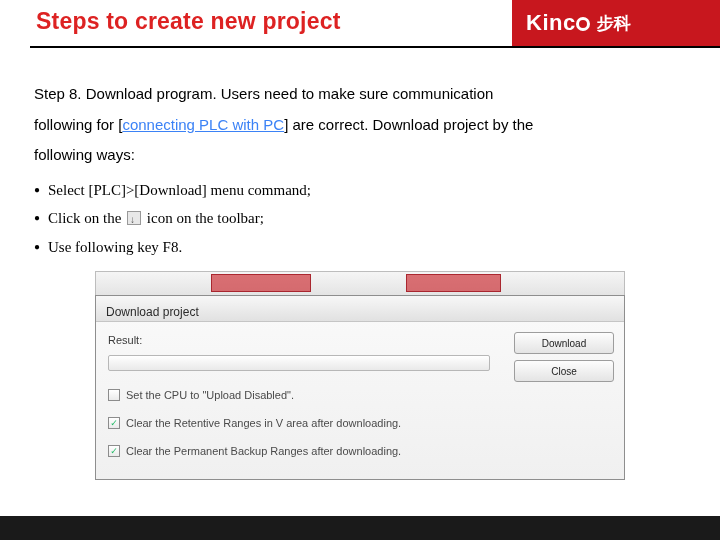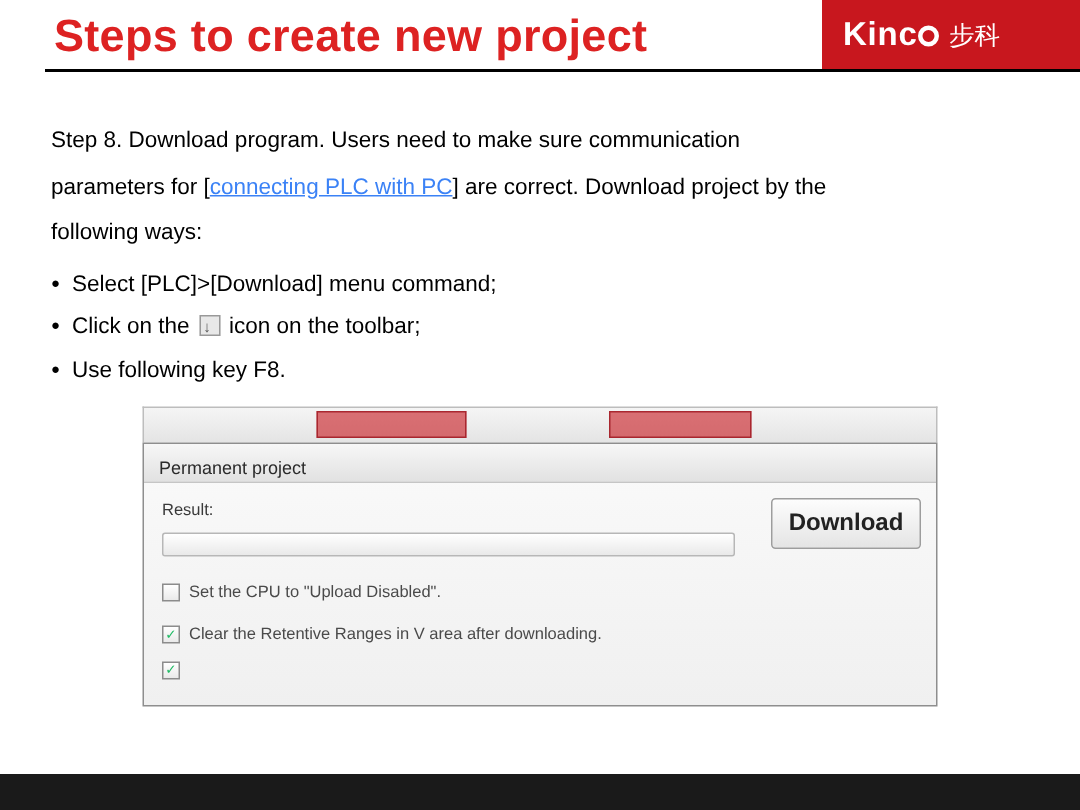--- a/index.html
+++ b/index.html
@@ -1,106 +1,108 @@
 <!DOCTYPE html>
 <html><head>
 <meta charset="utf-8">
 <style>
   * { box-sizing: border-box; margin: 0; padding: 0; }
   html, body { width: 720px; height: 540px; font-family: Arial, Tahoma, sans-serif; background: #fff; overflow: hidden; }
   .slide { width: 720px; height: 540px; position: relative; }
   
   .header { position: relative; height: 60px; }
-  .title { position: absolute; left: 36px; top: 8px; font-size: 30px; font-weight: bold; color: #d22; letter-spacing: 0.2px; }
+  .title { position: absolute; left: 36px; top: 8px; font-size: 23px; font-weight: bold; color: #d22; letter-spacing: 0.2px; }
   .header-line { position: absolute; left: 30px; right: 0; top: 46px; height: 2px; background: #000; }
-  .brand-box { position: absolute; right: 0; top: 0; width: 172px; height: 46px; background: #c8171e; color: #fff; display: flex; align-items: center; padding-left: 14px; }
+  .brand-box { position: absolute; right: 0; top: 0; width: 208px; height: 46px; background: #c8171e; color: #fff; display: flex; align-items: center; padding-left: 14px; }
   .brand-main { font-size: 22px; font-weight: bold; letter-spacing: 0.5px; }
   .brand-o { display: inline-block; width: 14px; height: 14px; border: 3px solid #fff; border-radius: 50%; vertical-align: -1px; margin: 0 1px 0 0; }
-  .brand-cn { font-size: 17px; font-weight: normal; margin-left: 6px; }
+  .brand-cn { font-size: 17px; font-weight: bold; margin-left: 6px; }
   
   .body { padding: 20px 34px 16px 34px; font-size: 15px; color: #000; line-height: 1.9; }
   .body p { margin-bottom: 2px; }
   .link { color: #3b82f6; text-decoration: underline; }
   .bullets { list-style: none; margin-top: 6px; }
-  .bullets li { position: relative; padding-left: 14px; line-height: 1.9; }
+  .bullets li { position: relative; padding-left: 14px; line-height: 1.9; font-family: Liberation Serif, serif; }
   .bullets li::before { content: "●"; position: absolute; left: 0; top: 0; font-size: 10px; line-height: 28px; }
   .inline-icon { display: inline-block; width: 14px; height: 14px; background: #e8e8e8; border: 1px solid #999; vertical-align: -2px; position: relative; margin: 0 2px; }
   .inline-icon::after { content: "↓"; position: absolute; top: -2px; left: 2px; font-size: 10px; color: #555; }
   
   .shot-wrap { margin: 10px auto 0; width: 530px; }
   .tabstrip { height: 24px; background: linear-gradient(#f5f5f5,#e4e4e4); border: 1px solid #bdbdbd; border-bottom: none; position: relative; }
   .redblock { position: absolute; top: 2px; height: 18px; background: rgba(200,23,30,0.6); border: 1px solid rgba(150,10,20,0.7); }
   .dialog { border: 1px solid #8e8e8e; background: linear-gradient(#fafafa,#f0f0f0); filter: blur(0.3px); }
   .titlebar { height: 26px; background: linear-gradient(#f7f7f7,#e1e1e1); border-bottom: 1px solid #c5c5c5; font-size: 12px; color: #2b2b2b; padding: 5px 10px; }
   .dlg-body { display: flex; padding: 8px 10px 10px 12px; gap: 24px; }
   .left { flex: 1; }
   .right { width: 100px; display: flex; flex-direction: column; gap: 6px; padding-top: 2px; }
   .lbl { font-size: 11px; color: #3a3a3a; margin-bottom: 4px; }
   .prog { height: 16px; background: linear-gradient(#fff,#e9e9e9); border: 1px solid #b7b7b7; border-radius: 2px; margin-bottom: 14px; }
   .chk { font-size: 11px; color: #4a4a4a; margin: 7px 0; display: flex; align-items: center; gap: 6px; }
   .box { width: 12px; height: 12px; border: 1px solid #8c8c8c; background: linear-gradient(#fff,#eaeaea); display: inline-flex; align-items: center; justify-content: center; font-size: 9px; color: #2b6; }
-  .btn { height: 34px; background: linear-gradient(#fdfdfd,#e4e4e4); border: 1px solid #9d9d9d; border-radius: 3px; font-size: 16px; color: #222; display: flex; align-items: center; justify-content: center; font-weight: bold; }
+  .btn { height: 22px; background: linear-gradient(#fdfdfd,#e4e4e4); border: 1px solid #9d9d9d; border-radius: 3px; font-size: 10px; color: #222; display: flex; align-items: center; justify-content: center; }
   
   .footer { position: absolute; left: 0; right: 0; bottom: 0; height: 24px; background: #1a1a1a; }
 </style>
 </head>
 <body>
 <div class="slide">
 
   <div class="header">
     <div class="title">Steps to create new project</div>
     <div class="brand-box">
       <span class="brand-main"><span>Kinc</span><span class="brand-o"></span></span>
       <span class="brand-cn">步科</span>
     </div>
     <div class="header-line"></div>
   </div>
 
   <div class="body">
     <p>Step 8. Download program. Users need to make sure communication</p>
     <p>
-      <span>parameters for [</span><a href="#" class="link">connecting PLC with PC</a><span>] are correct. Download project by the</span>
+      <span>following for [</span><a href="#" class="link">connecting PLC with PC</a><span>] are correct. Download project by the</span>
     </p>
     <p>following ways:</p>
 
     <ul class="bullets">
       <li>Select [PLC]&gt;[Download] menu command;</li>
       <li>
         <span>Click on the</span>
         <span class="inline-icon"></span>
         <span>icon on the toolbar;</span>
       </li>
       <li>Use following key F8.</li>
     </ul>
 
     <div class="shot-wrap">
       <div class="tabstrip">
         <div class="redblock" style="left:115px; width:100px;"></div>
         <div class="redblock" style="left:310px; width:95px;"></div>
       </div>
       <div class="dialog">
-        <div class="titlebar">Permanent project</div>
+        <div class="titlebar">Download project</div>
         <div class="dlg-body">
           <div class="left">
             <div class="lbl">Result:</div>
             <div class="prog"></div>
             <div class="chk">
               <span class="box"></span>
               <span>Set the CPU to "Upload Disabled".</span>
             </div>
             <div class="chk">
               <span class="box">✓</span>
               <span>Clear the Retentive Ranges in V area after downloading.</span>
             </div>
             <div class="chk">
               <span class="box">✓</span>
+              <span>Clear the Permanent Backup Ranges after downloading.</span>
             </div>
           </div>
           <div class="right">
             <div class="btn">Download</div>
+            <div class="btn">Close</div>
           </div>
         </div>
       </div>
     </div>
   </div>
 
   <div class="footer"></div>
 </div>
 
 </body></html>

